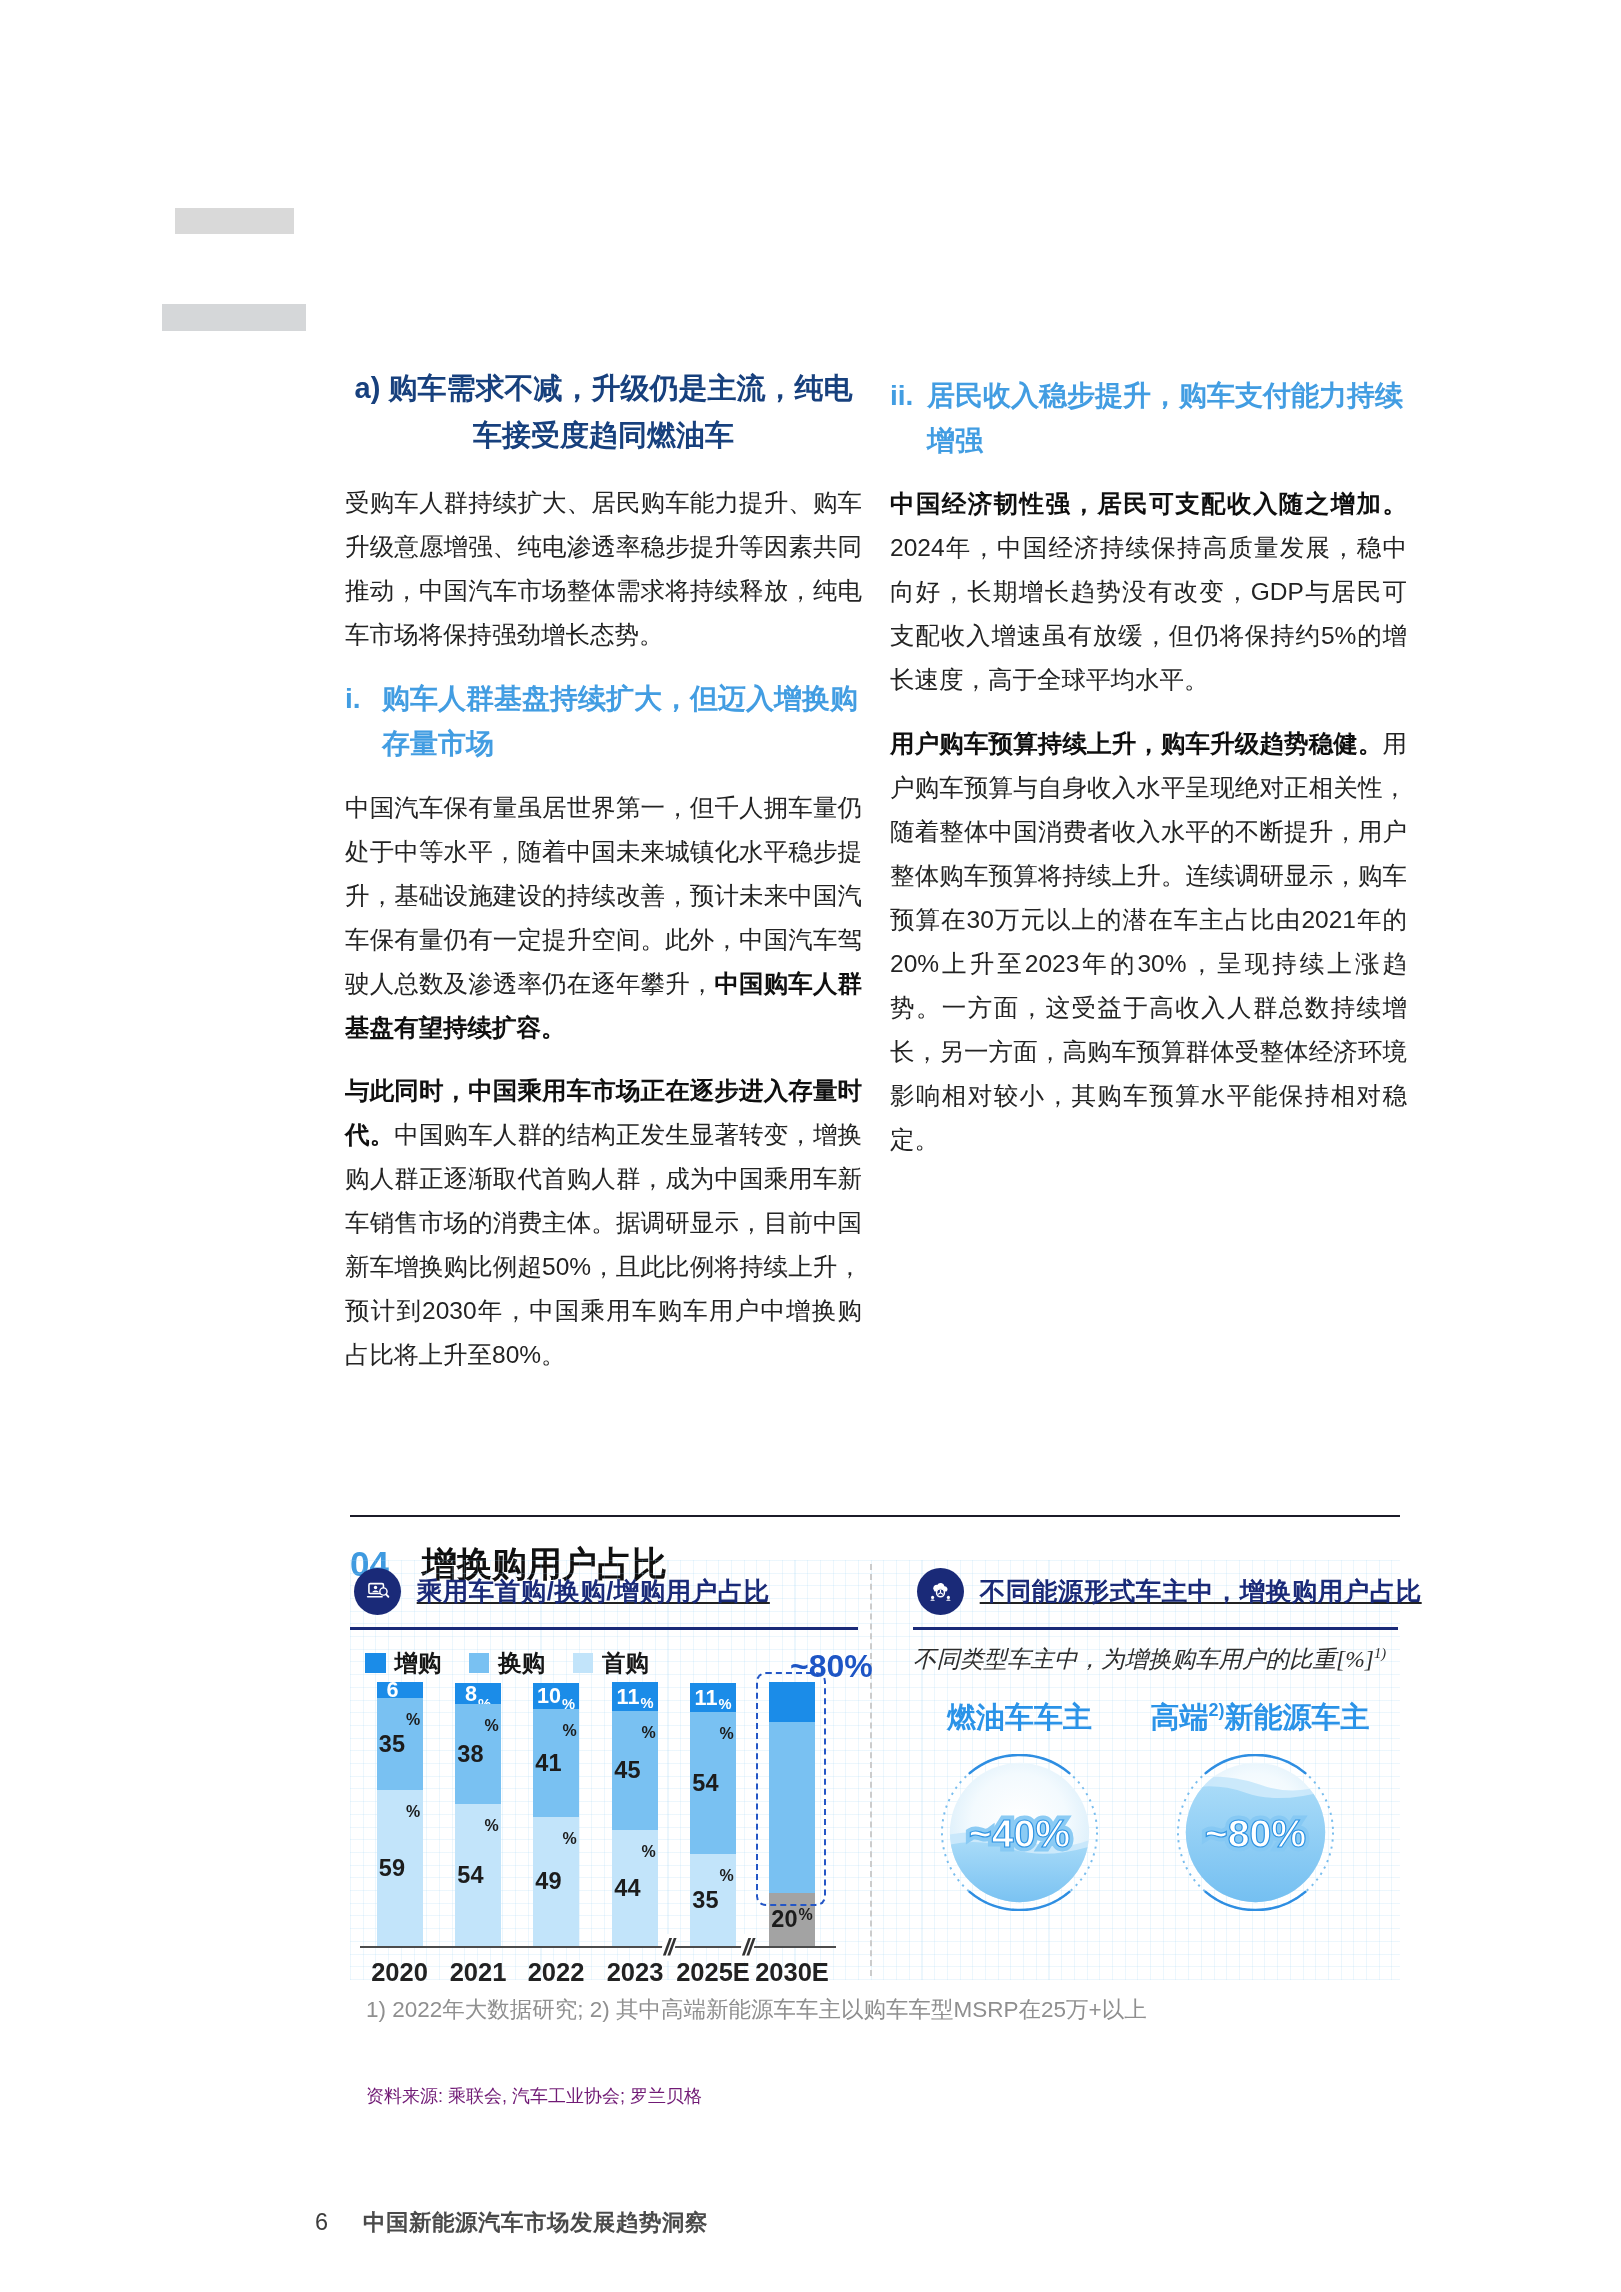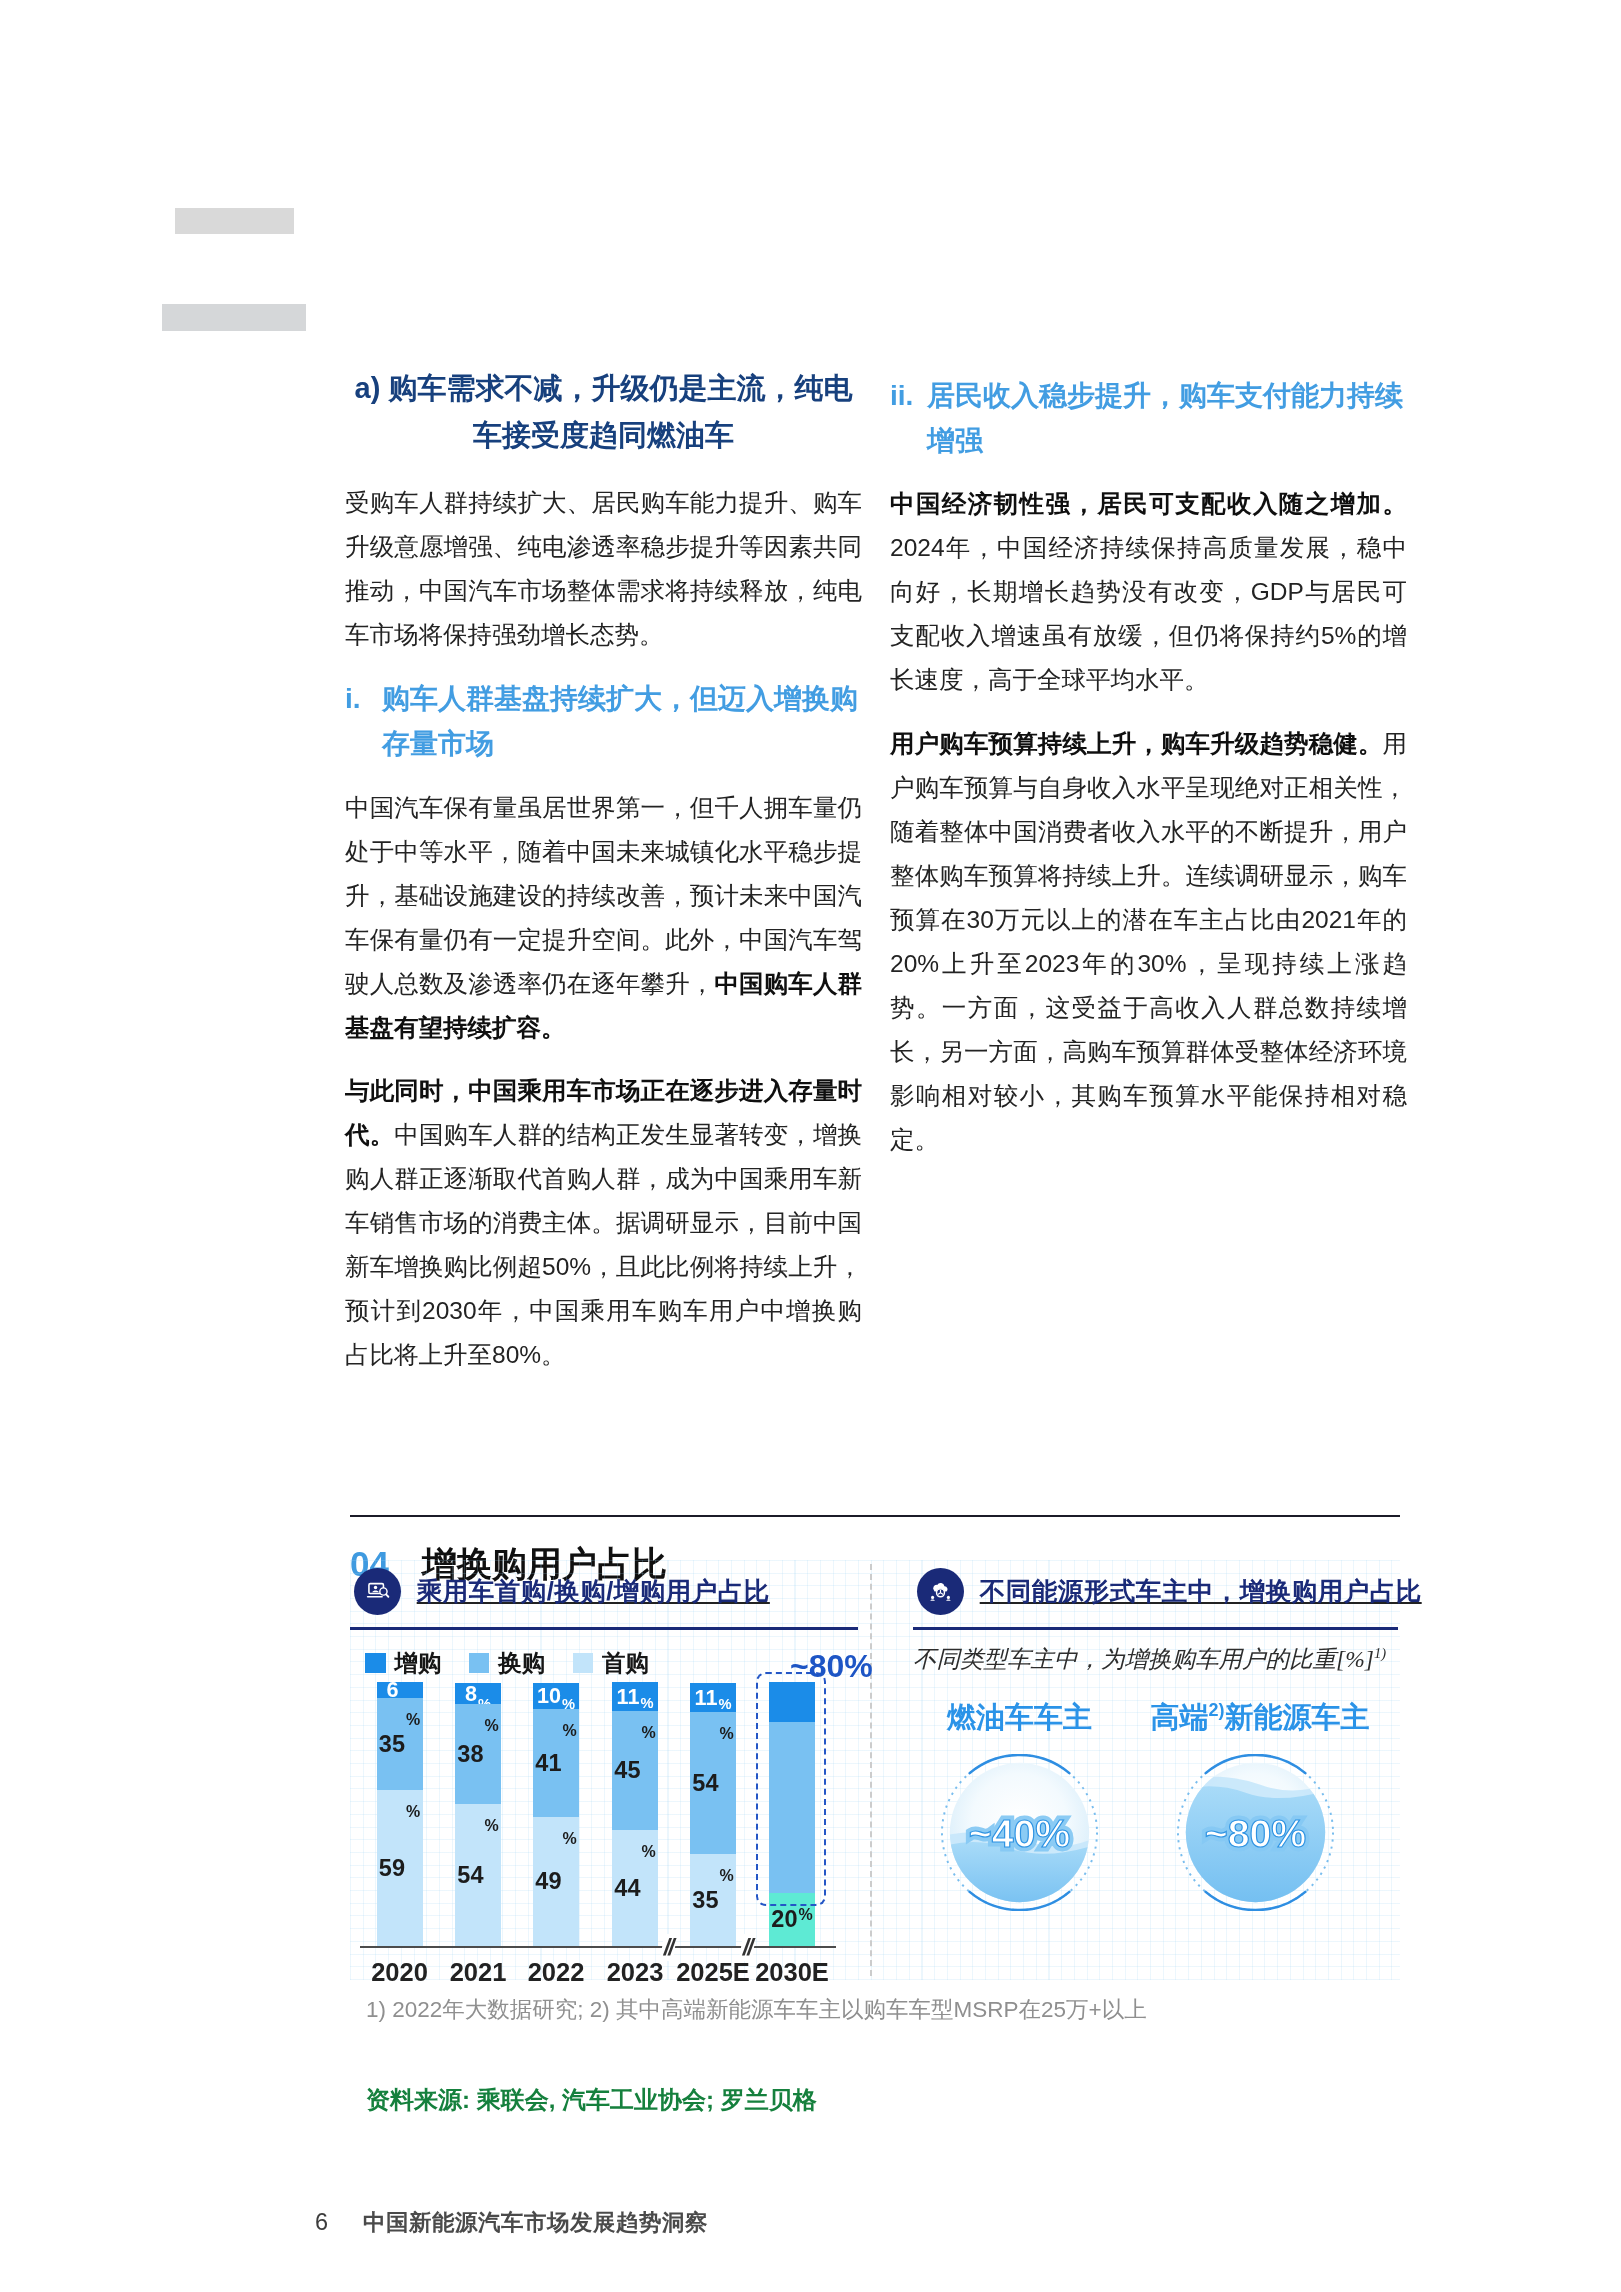--- a/index.html
+++ b/index.html
@@ -57,21 +57,21 @@
   .glabel{position:absolute;top:1698px;text-align:center;font-size:29px;font-weight:700;color:#2a93e8;}
   .glabel.g1{left:919px;width:201px;}
   .glabel.g2{left:1135px;width:250px;}
   .gauge{position:absolute;width:157px;height:157px;}
   .gauge.g1{left:941px;top:1754px;}
   .gauge.g2{left:1177px;top:1754px;}
   .gauge text{font-family:"Liberation Sans","DejaVu Sans",sans-serif;font-weight:700;font-size:40px;}
   .gw-glow{stroke:#86c9f4;stroke-width:9;fill:#86c9f4;opacity:.95;}
   .gw-fill{fill:#ffffff;stroke:#2f93e2;stroke-width:1.2;}
   .footnote{position:absolute;left:366px;top:1994px;font-size:22.5px;color:#8f8f8f;}
-  .source{position:absolute;left:366px;top:2084px;font-size:24px;color:#15803d;font-weight:700;}
+  .source{position:absolute;left:366px;top:2084px;font-size:18px;color:#701a75;font-weight:400;}
   .pagefoot{position:absolute;left:315px;top:2207px;font-size:23.5px;color:#3c3c3c;display:flex;gap:35px;align-items:baseline;}
   .pagefoot .docname{font-size:22.5px;color:#4a4a4a;letter-spacing:0.5px;font-weight:600;}
 </style>
 </head>
 <body>
 
 <div class="page">
 
   <div class="deco r1"></div>
   <div class="deco r2"></div>
@@ -208,21 +208,21 @@
         </div>
         <div class="seg" style="height: 92px; background: rgb(194, 228, 250);">
           <span>35</span>
           <span class="pc">%</span>
         </div>
       </div>
       <div class="xlab" style="left: 316px;">2025E</div>
       <div class="bar" style="left: 419px;">
         <div class="seg wl" style="height: 40px; background: rgb(27, 140, 232);"></div>
         <div class="seg" style="height: 171px; background: rgb(121, 193, 242);"></div>
-        <div class="seg" style="height: 53px; background: #5eead4;">
+        <div class="seg" style="height: 53px; background: #a3a3a3;">
           <span>20</span>
           <span class="pc">%</span>
         </div>
       </div>
       <div class="xlab" style="left: 395px;">2030E</div>
       <div class="brk" style="left: 312px;">//</div>
       <div class="brk" style="left: 391px;">//</div>
       <div class="ann-box" style="left: 406px; top: 110px; width: 66px; height: 230px;"></div>
       <div class="ann-label" style="left: 440px; top: 86px;">~80%</div>
     </div>

